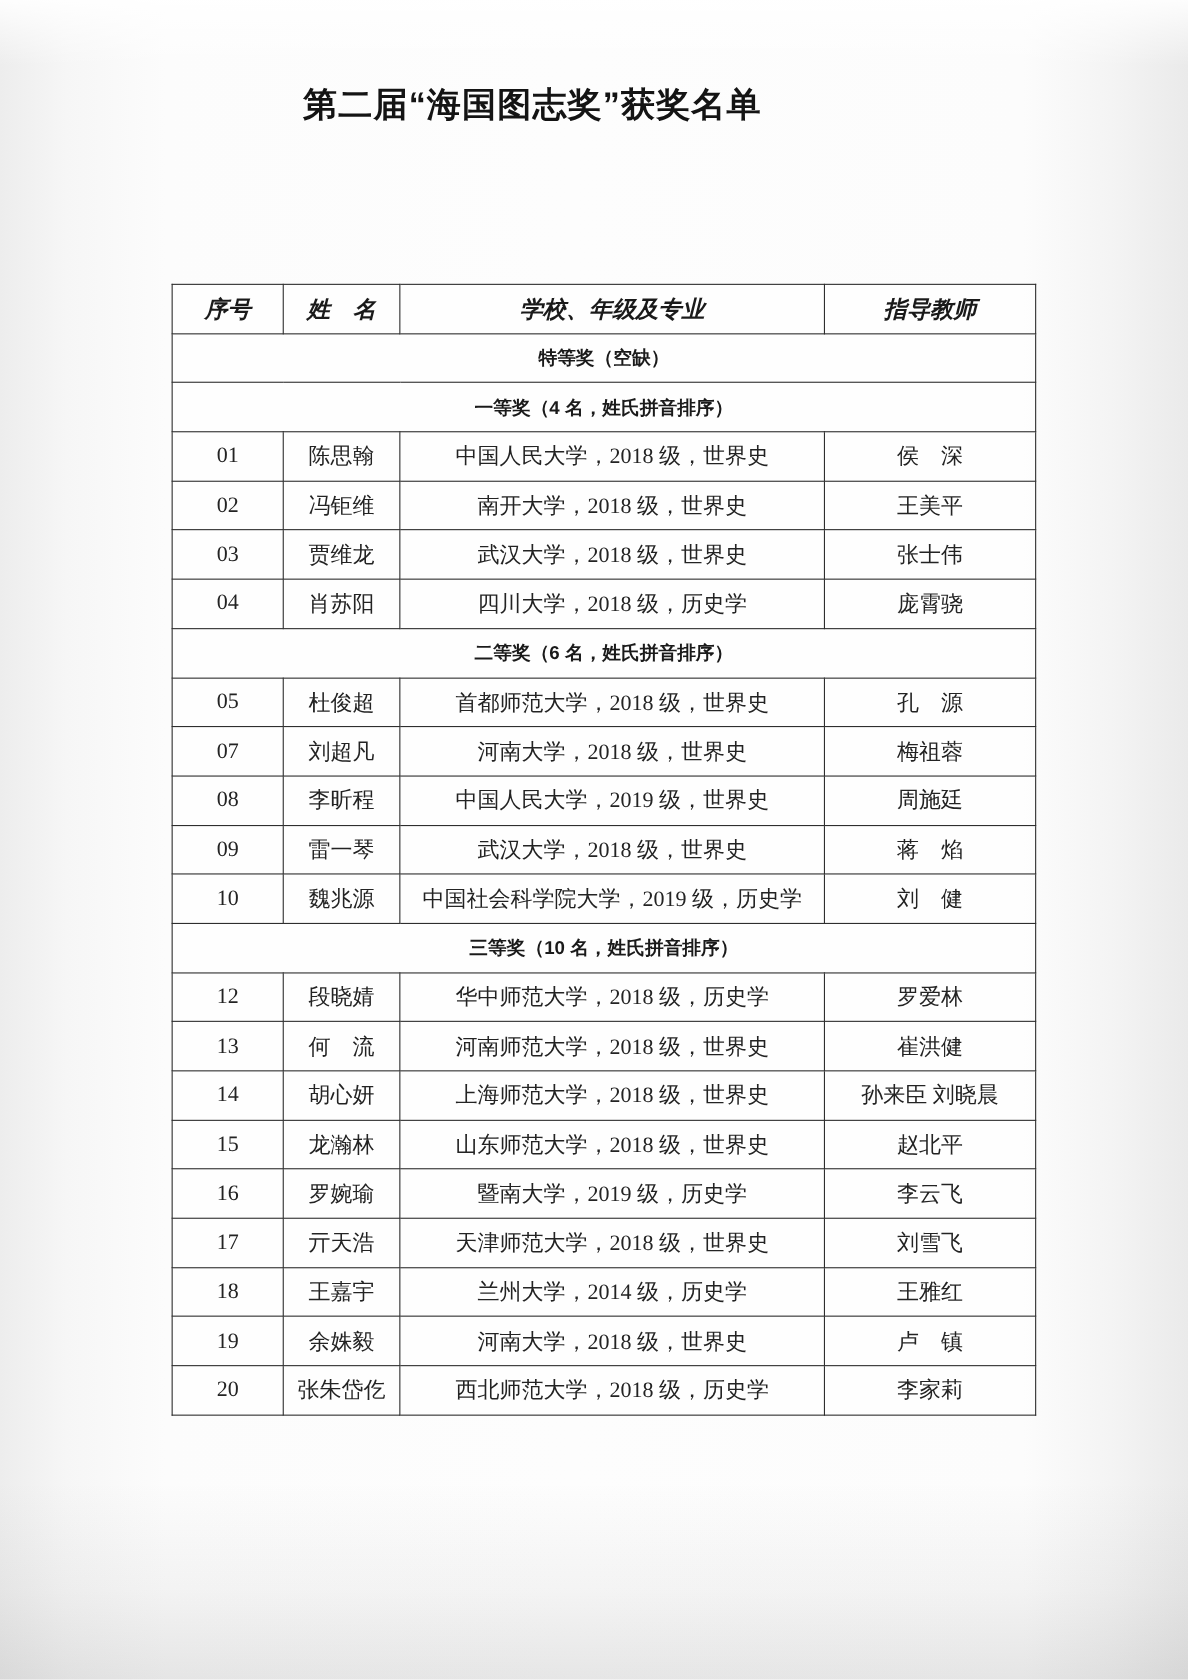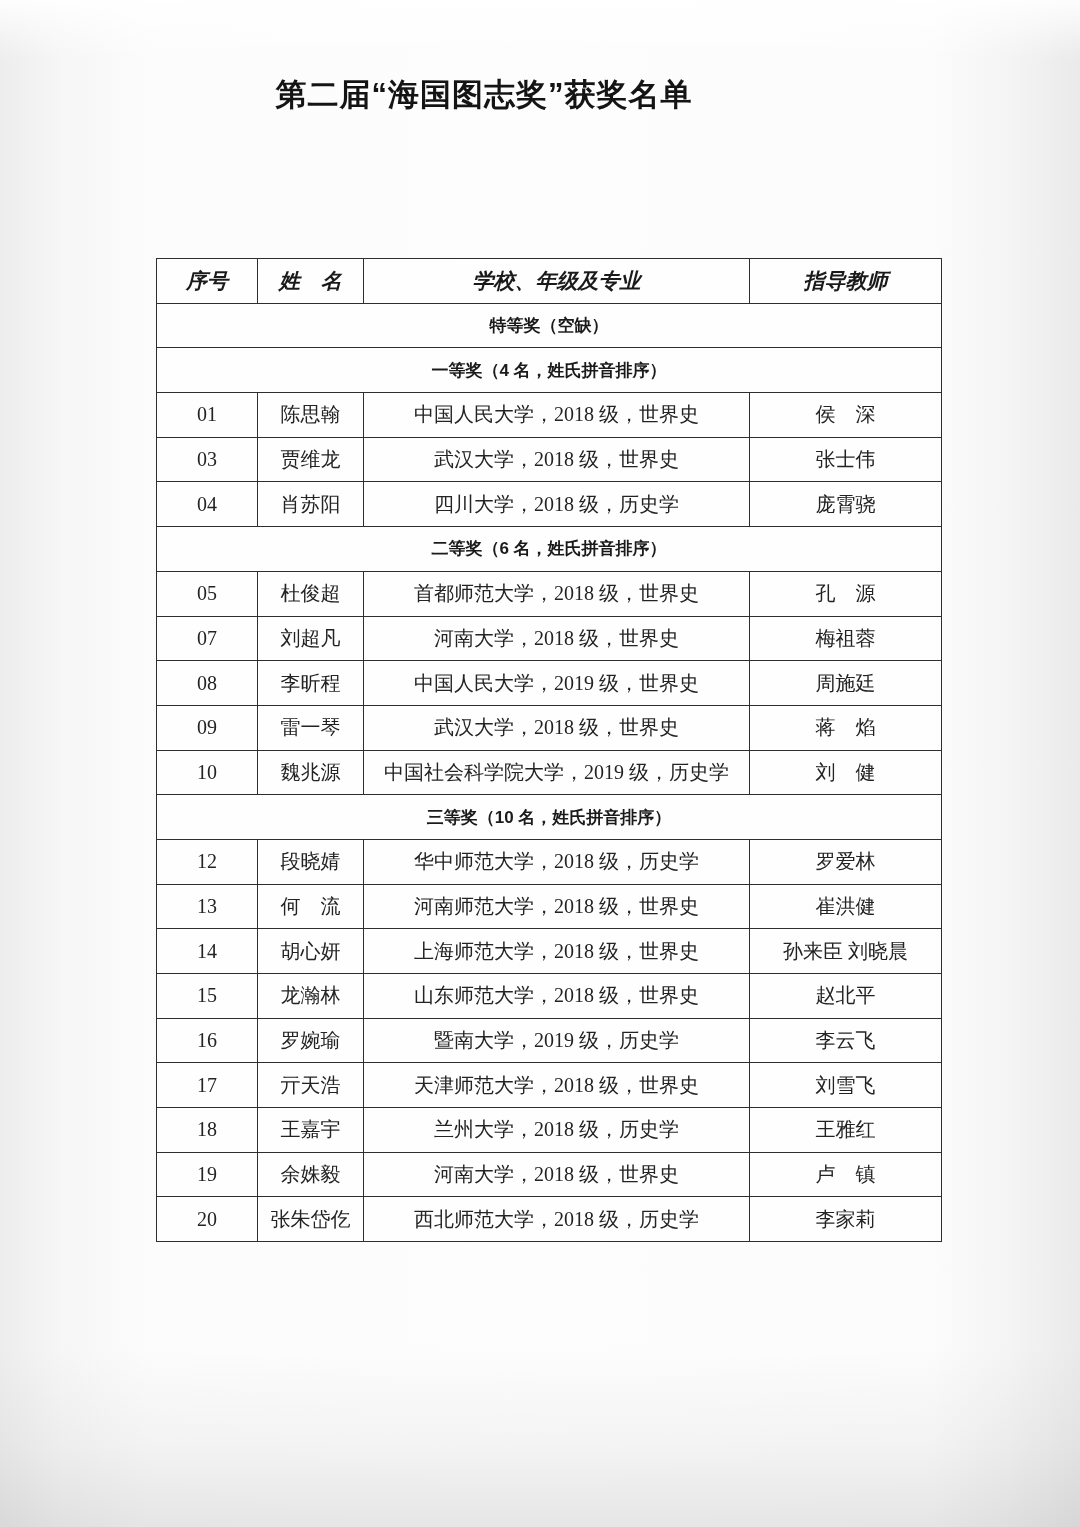--- a/index.html
+++ b/index.html
@@ -107,20 +107,26 @@
         <tr>
           <td colspan="4" class="section">一等奖（4 名，姓氏拼音排序）</td>
         </tr>
         <tr>
           <td class="c-no">01</td>
           <td class="c-name">陈思翰</td>
           <td class="c-school">中国人民大学，2018 级，世界史</td>
           <td class="c-teacher">侯　深</td>
         </tr>
         <tr>
+          <td class="c-no">02</td>
+          <td class="c-name">冯钜维</td>
+          <td class="c-school">南开大学，2018 级，世界史</td>
+          <td class="c-teacher">王美平</td>
+        </tr>
+        <tr>
           <td class="c-no">03</td>
           <td class="c-name">贾维龙</td>
           <td class="c-school">武汉大学，2018 级，世界史</td>
           <td class="c-teacher">张士伟</td>
         </tr>
         <tr>
           <td class="c-no">04</td>
           <td class="c-name">肖苏阳</td>
           <td class="c-school">四川大学，2018 级，历史学</td>
           <td class="c-teacher">庞霄骁</td>
@@ -193,21 +199,21 @@
         </tr>
         <tr>
           <td class="c-no">17</td>
           <td class="c-name">亓天浩</td>
           <td class="c-school">天津师范大学，2018 级，世界史</td>
           <td class="c-teacher">刘雪飞</td>
         </tr>
         <tr>
           <td class="c-no">18</td>
           <td class="c-name">王嘉宇</td>
-          <td class="c-school">兰州大学，2018 级，历史学</td>
+          <td class="c-school">兰州大学，2014 级，历史学</td>
           <td class="c-teacher">王雅红</td>
         </tr>
         <tr>
           <td class="c-no">19</td>
           <td class="c-name">余姝毅</td>
           <td class="c-school">河南大学，2018 级，世界史</td>
           <td class="c-teacher">卢　镇</td>
         </tr>
         <tr>
           <td class="c-no">20</td>

